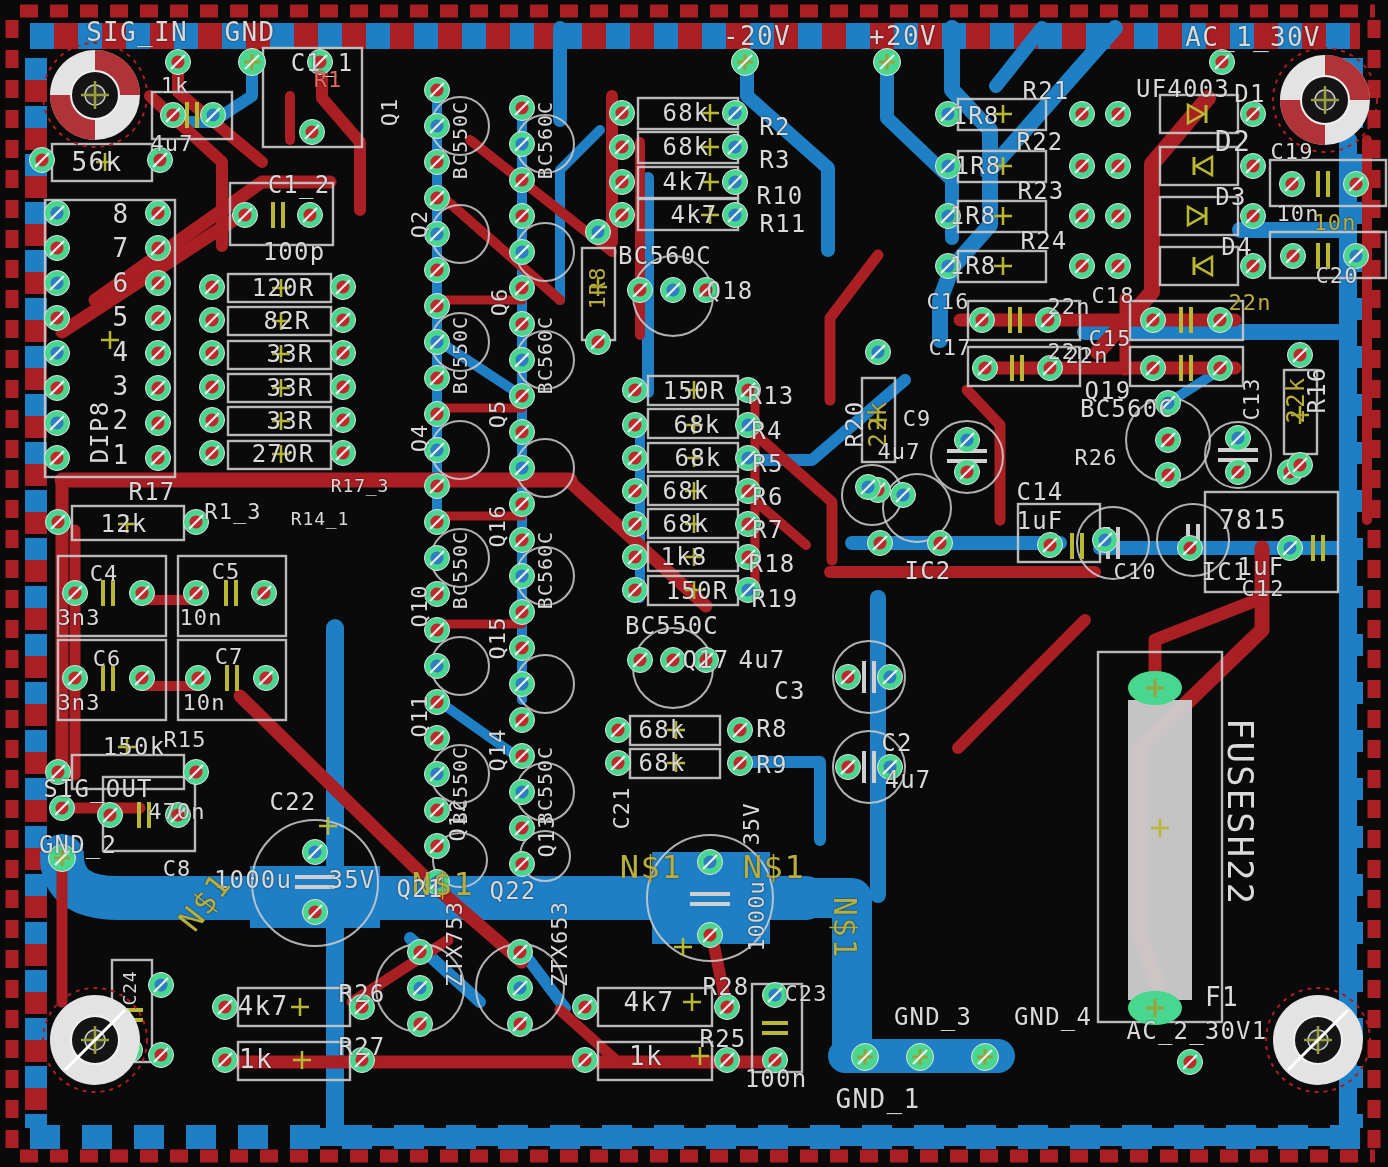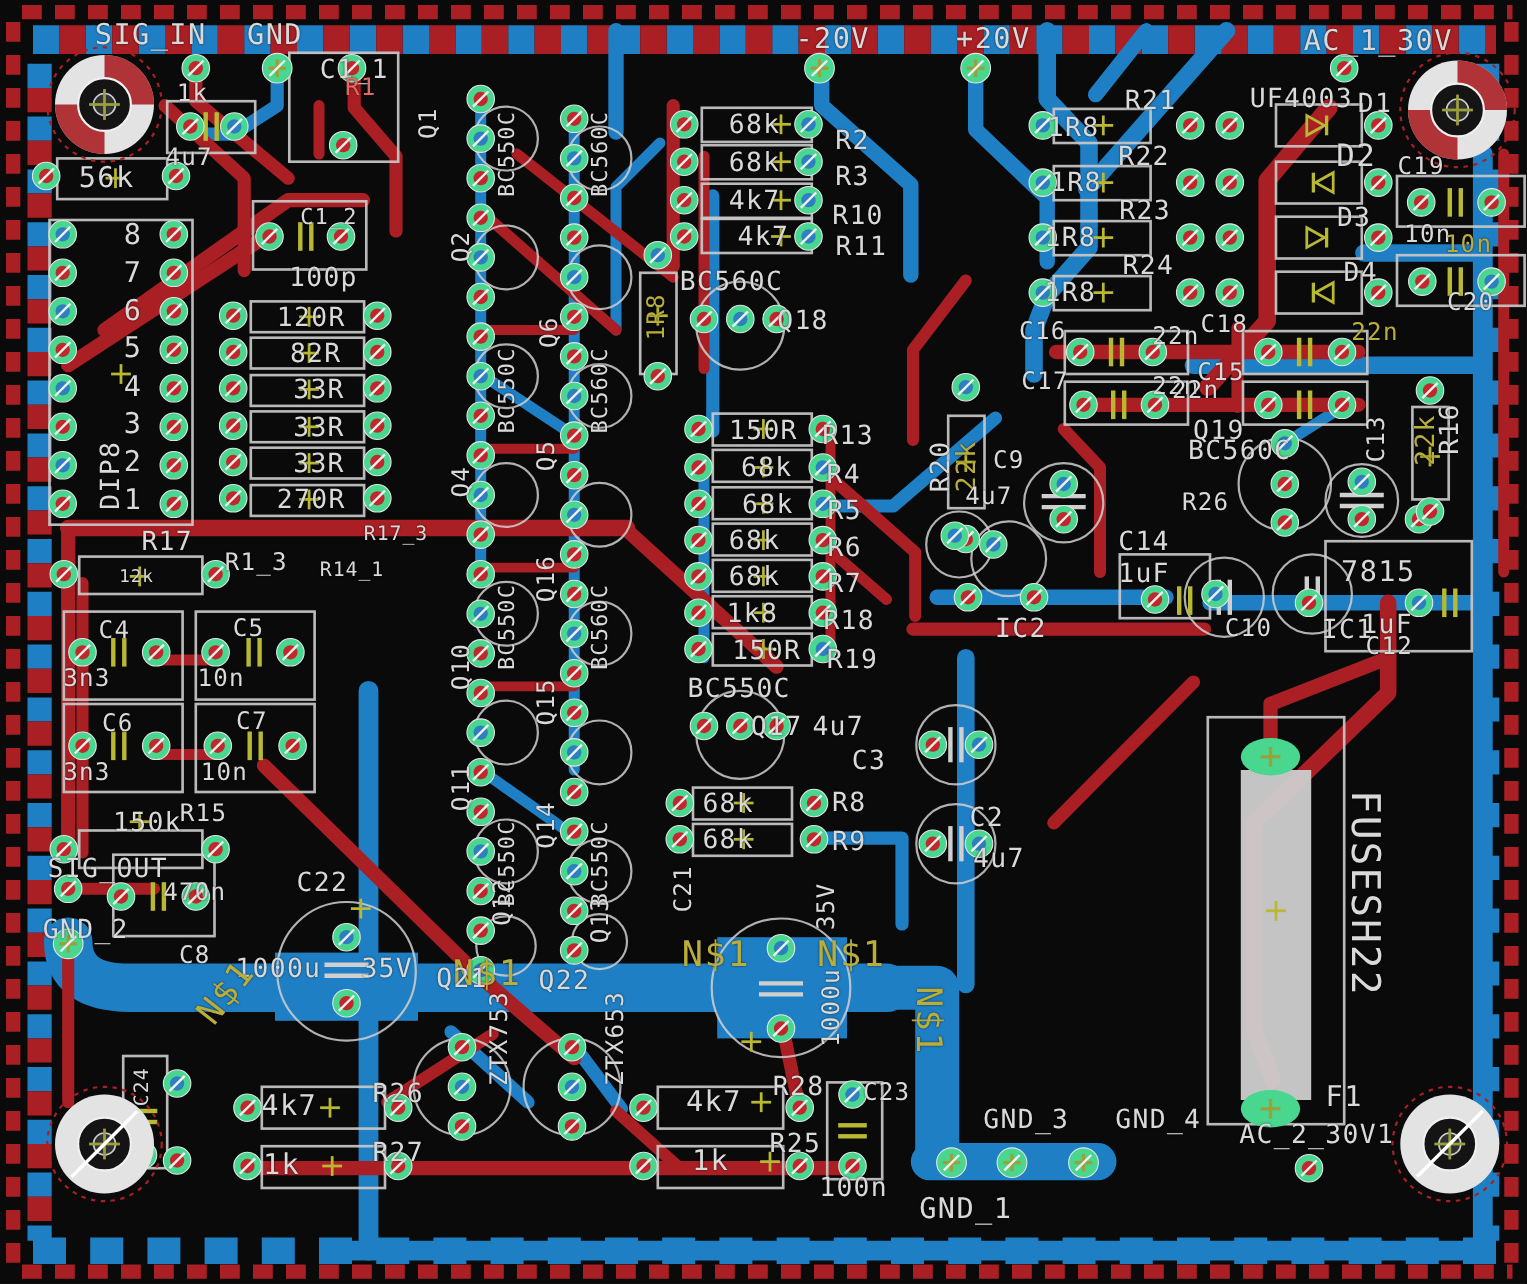--- a/index.html
+++ b/index.html
@@ -1531,42 +1531,42 @@
       <span class="lbl lw" style="left: 137px; top: 32px; font-size: 26px; transform: translate(-50%, -50%);">SIG_IN</span>
       <span class="lbl lw" style="left: 250px; top: 32px; font-size: 26px; transform: translate(-50%, -50%);">GND</span>
       <span class="lbl lw" style="left: 757px; top: 36px; font-size: 26px; transform: translate(-50%, -50%);">-20V</span>
       <span class="lbl lw" style="left: 903px; top: 36px; font-size: 26px; transform: translate(-50%, -50%);">+20V</span>
       <span class="lbl lw" style="left: 1253px; top: 37px; font-size: 26px; transform: translate(-50%, -50%);">AC_1_30V</span>
       <span class="lbl lw" style="left: 322px; top: 63px; font-size: 24px; transform: translate(-50%, -50%);">C1_1</span>
       <span class="lbl lr" style="left: 293px; top: 80px; font-size: 22px; transform: translate(-50%, -50%); margin-left: 35px;">R1</span>
       <span class="lbl lw" style="left: 175px; top: 86px; font-size: 22px; transform: translate(-50%, -50%);">1k</span>
       <span class="lbl lw" style="left: 172px; top: 144px; font-size: 22px; transform: translate(-50%, -50%);">4u7</span>
       <span class="lbl lw" style="left: 97px; top: 162px; font-size: 26px; transform: translate(-50%, -50%);">56k</span>
-      <span class="lbl lw" style="left: 299px; top: 185px; font-size: 20px; transform: translate(-50%, -50%); margin-top: 12px;">C1_2</span>
+      <span class="lbl lw" style="left: 299px; top: 185px; font-size: 24px; transform: translate(-50%, -50%);">C1_2</span>
       <span class="lbl lw" style="left: 294px; top: 252px; font-size: 24px; transform: translate(-50%, -50%);">100p</span>
       <span class="lbl lw" style="left: 100px; top: 432px; font-size: 24px; transform: translate(-50%, -50%) rotate(-90deg);">DIP8</span>
       <span class="lbl lw" style="left: 121px; top: 214px; font-size: 26px; transform: translate(-50%, -50%);">8</span>
       <span class="lbl lw" style="left: 121px; top: 248px; font-size: 26px; transform: translate(-50%, -50%);">7</span>
       <span class="lbl lw" style="left: 121px; top: 283px; font-size: 26px; transform: translate(-50%, -50%);">6</span>
       <span class="lbl lw" style="left: 121px; top: 317px; font-size: 26px; transform: translate(-50%, -50%);">5</span>
       <span class="lbl lw" style="left: 121px; top: 352px; font-size: 26px; transform: translate(-50%, -50%);">4</span>
       <span class="lbl lw" style="left: 121px; top: 386px; font-size: 26px; transform: translate(-50%, -50%);">3</span>
       <span class="lbl lw" style="left: 121px; top: 420px; font-size: 26px; transform: translate(-50%, -50%);">2</span>
       <span class="lbl lw" style="left: 121px; top: 455px; font-size: 26px; transform: translate(-50%, -50%);">1</span>
       <span class="lbl lw" style="left: 283px; top: 288px; font-size: 24px; transform: translate(-50%, -50%);">120R</span>
       <span class="lbl lw" style="left: 287px; top: 321px; font-size: 24px; transform: translate(-50%, -50%);">82R</span>
       <span class="lbl lw" style="left: 290px; top: 354px; font-size: 24px; transform: translate(-50%, -50%);">33R</span>
       <span class="lbl lw" style="left: 290px; top: 388px; font-size: 24px; transform: translate(-50%, -50%);">33R</span>
       <span class="lbl lw" style="left: 290px; top: 421px; font-size: 24px; transform: translate(-50%, -50%);">33R</span>
       <span class="lbl lw" style="left: 283px; top: 454px; font-size: 24px; transform: translate(-50%, -50%);">270R</span>
       <span class="lbl lw" style="left: 152px; top: 492px; font-size: 24px; transform: translate(-50%, -50%);">R17</span>
       <span class="lbl lw" style="left: 320px; top: 486px; font-size: 18px; transform: translate(-50%, -50%); margin-left: 40px;">R17_3</span>
       <span class="lbl lw" style="left: 233px; top: 512px; font-size: 22px; transform: translate(-50%, -50%);">R1_3</span>
       <span class="lbl lw" style="left: 320px; top: 519px; font-size: 18px; transform: translate(-50%, -50%);">R14_1</span>
-      <span class="lbl lw" style="left: 124px; top: 524px; font-size: 16px; transform: translate(-50%, -50%);">12k</span>
+      <span class="lbl lw" style="left: 124px; top: 524px; font-size: 24px; transform: translate(-50%, -50%);">12k</span>
       <span class="lbl lw" style="left: 104px; top: 574px; font-size: 22px; transform: translate(-50%, -50%);">C4</span>
       <span class="lbl lw" style="left: 79px; top: 618px; font-size: 22px; transform: translate(-50%, -50%);">3n3</span>
       <span class="lbl lw" style="left: 226px; top: 572px; font-size: 22px; transform: translate(-50%, -50%);">C5</span>
       <span class="lbl lw" style="left: 201px; top: 618px; font-size: 22px; transform: translate(-50%, -50%);">10n</span>
       <span class="lbl lw" style="left: 107px; top: 659px; font-size: 22px; transform: translate(-50%, -50%);">C6</span>
       <span class="lbl lw" style="left: 79px; top: 703px; font-size: 22px; transform: translate(-50%, -50%);">3n3</span>
       <span class="lbl lw" style="left: 229px; top: 657px; font-size: 22px; transform: translate(-50%, -50%);">C7</span>
       <span class="lbl lw" style="left: 204px; top: 703px; font-size: 22px; transform: translate(-50%, -50%);">10n</span>
       <span class="lbl lw" style="left: 134px; top: 747px; font-size: 24px; transform: translate(-50%, -50%);">150k</span>
       <span class="lbl lw" style="left: 185px; top: 740px; font-size: 22px; transform: translate(-50%, -50%);">R15</span>

